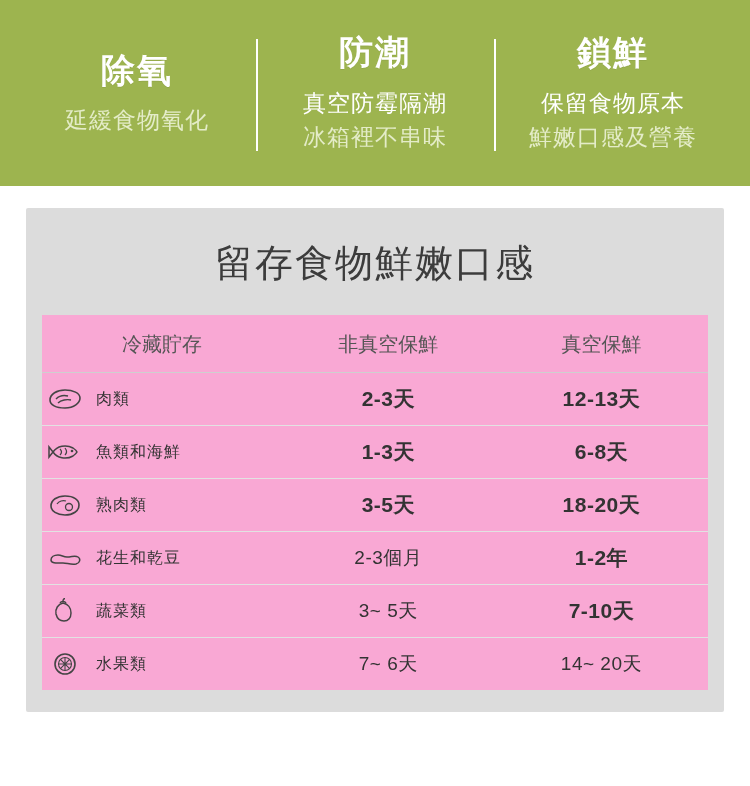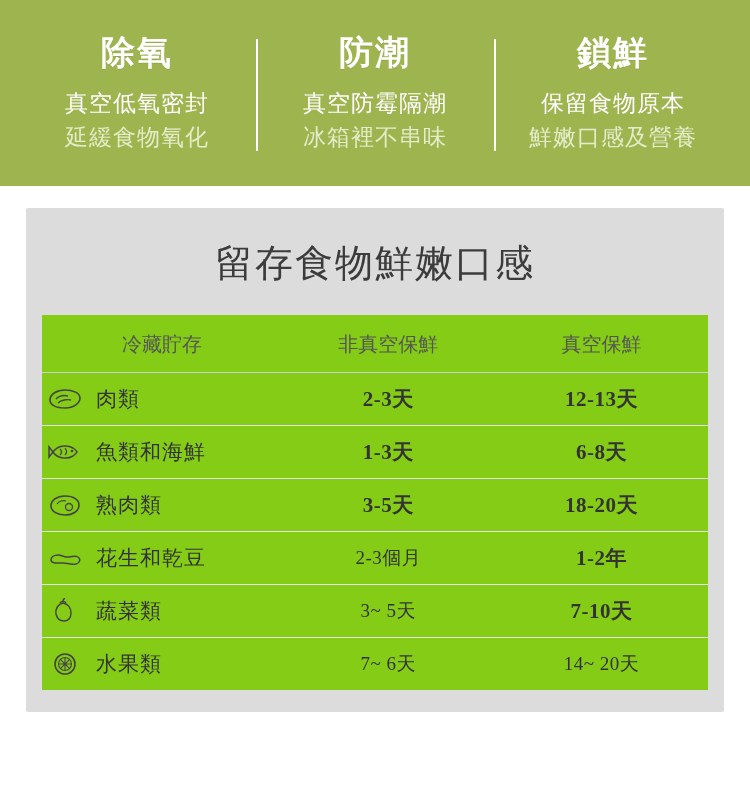--- a/index.html
+++ b/index.html
@@ -80,23 +80,22 @@
     letter-spacing: 2px;
     margin-bottom: 26px;
     font-weight: normal;
   }
   .card-heading .l2 { display: block; }
 
   
   table.storage {
     width: 100%;
     border-collapse: collapse;
-    background: #84cc16;
+    background: #f9a8d4;
     table-layout: fixed;
-    font-family: Liberation Serif, serif;
   }
   table.storage th {
     font-weight: normal;
     color: #555555;
     font-size: 20px;
     padding: 16px 4px 14px 4px;
     text-align: center;
     border-bottom: 1px solid #cfcfcf;
   }
   table.storage td {
@@ -125,40 +124,39 @@
   .icon-box {
     width: 38px;
     height: 30px;
     flex: 0 0 38px;
     display: flex;
     align-items: center;
     justify-content: center;
   }
   .icon-box svg { display: block; }
   .item-label {
-    font-size: 21px;
+    font-size: 16px;
     color: #333333;
     letter-spacing: 1px;
   }
   .val {
     letter-spacing: 0.5px;
   }
   .val.bold { font-weight: bold; }
   .val.small { font-size: 19px; }
 </style>
 </head>
 <body>
 
 <div class="page">
 
   <div class="banner">
 
     <div class="banner-col">
       <div class="banner-title">除氧</div>
-      <div class="banner-line1">真空低氧密封</div>
       <div class="banner-line2">延緩食物氧化</div>
     </div>
 
     <div class="banner-col">
       <div class="banner-title">防潮</div>
       <div class="banner-line1">真空防霉隔潮</div>
       <div class="banner-line2">冰箱裡不串味</div>
     </div>
 
     <div class="banner-col">

